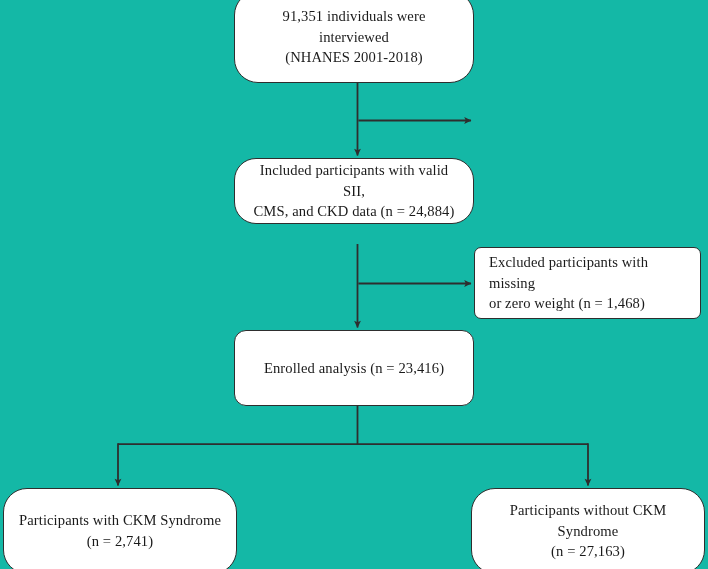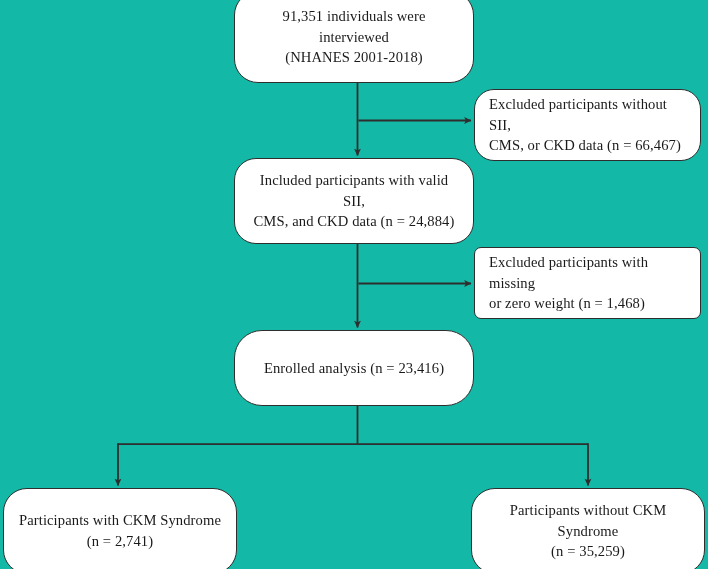--- a/index.html
+++ b/index.html
@@ -49,25 +49,25 @@
   }
   .node.center .txt { text-align: center; }
   .node.leftal .txt { text-align: left; }
 
   
   #node-interviewed {
     left: 234px; top: -9px; width: 240px; height: 92px;
     border-radius: 24px;
   }
   #node-included {
-    left: 234px; top: 158px; width: 240px; height: 86px;
+    left: 234px; top: 158px; width: 240px; height: 66px;
   }
   #node-enrolled {
     left: 234px; top: 330px; width: 240px; height: 76px;
-    border-radius: 28px;
+    border-radius: 12px;
   }
   
   #node-excluded-1 {
     left: 474px; top: 89px; width: 227px; height: 72px;
     border-radius: 20px;
   }
   #node-excluded-2 {
     left: 474px; top: 247px; width: 227px; height: 72px;
     border-radius: 7px;
   }
@@ -115,24 +115,20 @@
       <path d="M118,443.3 L118,485.5" stroke="#2e2e2e" stroke-width="1.8" fill="none" marker-end="url(#ah)"></path>
       <path d="M588,443.3 L588,485.5" stroke="#2e2e2e" stroke-width="1.8" fill="none" marker-end="url(#ah)"></path>
     </g>
   </svg>
 
   <div class="node center" id="node-interviewed">
     <div class="txt">91,351 individuals were interviewed
 (NHANES 2001-2018)</div>
   </div>
 
-  <div class="node leftal" id="node-excluded-1">
-    <div class="txt">Excluded participants without SII,
-CMS, or CKD data (n = 66,467)</div>
-  </div>
 
   <div class="node center" id="node-included">
     <div class="txt">Included participants with valid SII,
 CMS, and CKD data (n = 24,884)</div>
   </div>
 
   <div class="node leftal" id="node-excluded-2">
     <div class="txt">Excluded participants with missing
 or zero weight (n = 1,468)</div>
   </div>
@@ -141,16 +137,16 @@
     <div class="txt">Enrolled analysis (n = 23,416)</div>
   </div>
 
   <div class="node center" id="node-ckm-yes">
     <div class="txt">Participants with CKM Syndrome
 (n = 2,741)</div>
   </div>
 
   <div class="node center" id="node-ckm-no">
     <div class="txt">Participants without CKM Syndrome
-(n = 35,259)</div>
+(n = 27,163)</div>
   </div>
 
 </div>
 
 </body></html>

